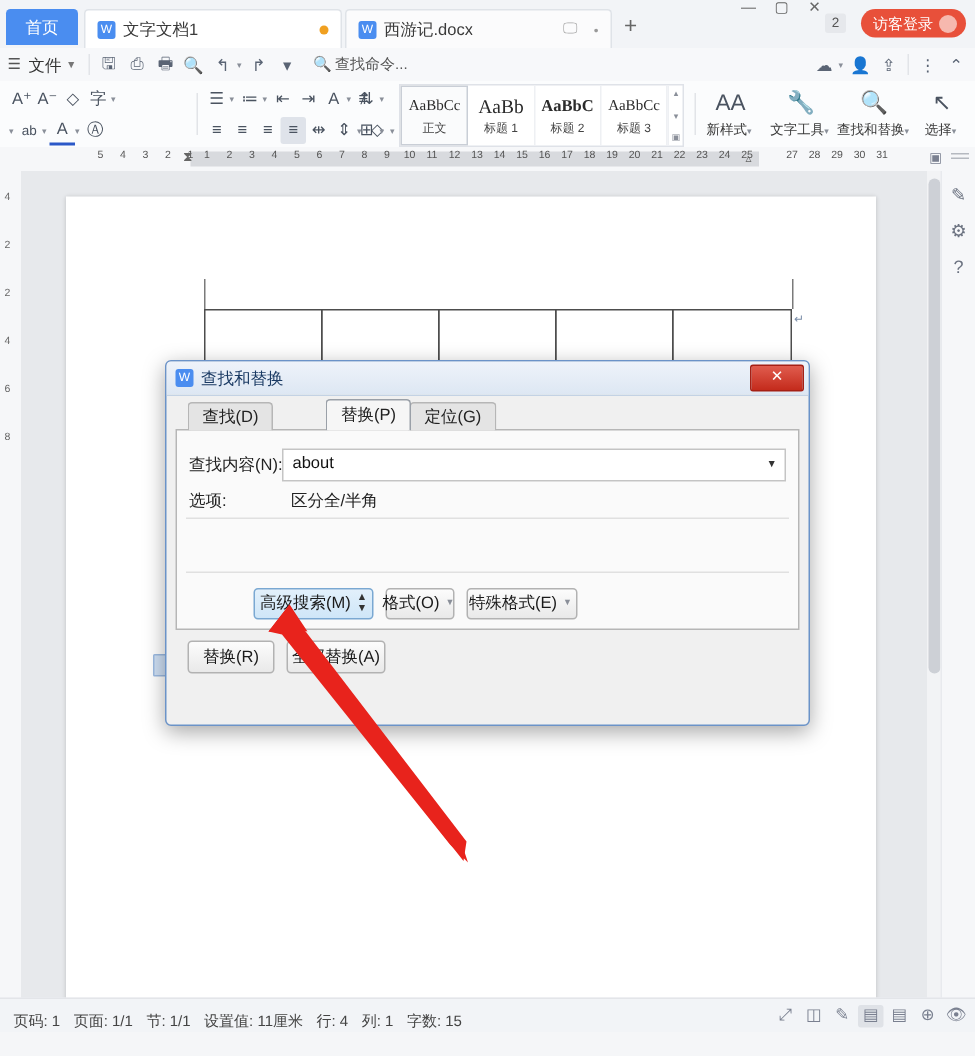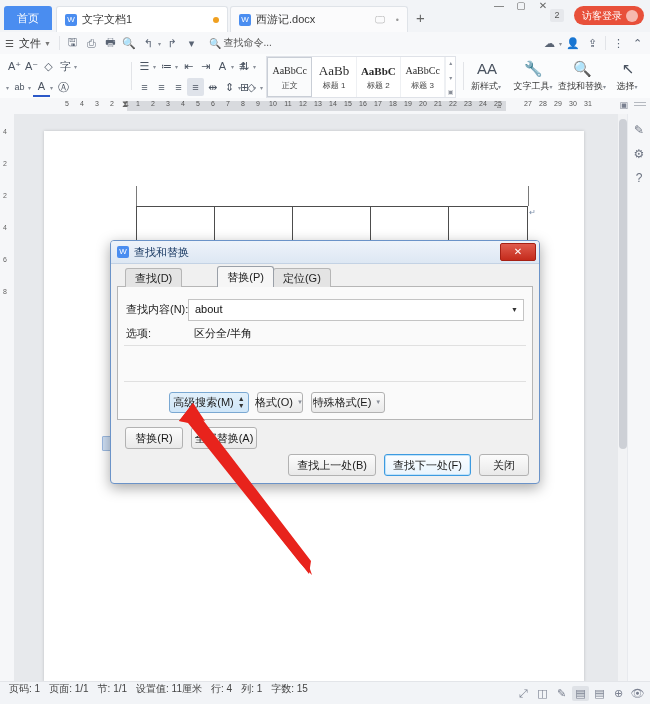--- a/index.html
+++ b/index.html
@@ -115,22 +115,22 @@
 
   
   .vscroll{position:absolute;right:0;top:0;width:10px;height:568px;background:#f2f3f5;}
   .vthumb{position:absolute;left:1px;top:5px;width:8px;height:330px;background:#cdd0d6;border-radius:4px;}
 
   
   .rsidebar{position:absolute;right:0;top:114px;width:22px;height:568px;background:#f6f7f9;border-left:1px solid #e8eaee;}
   .rsb{position:absolute;left:3px;width:16px;height:16px;text-align:center;line-height:16px;font-size:12px;color:#6b7280;}
 
   
-  .status{position:absolute;left:0;bottom:0;width:650px;height:22px;background:#f2f4f7;border-top:1px solid #e3e5e9;
-    display:flex;align-items:flex-start;}
+  .status{position:absolute;left:0;bottom:16px;width:650px;height:22px;background:#f2f4f7;border-top:1px solid #e3e5e9;
+    display:flex;align-items:flex-end;}
   .st{font-size:10px;color:#444;margin-left:9px;white-space:nowrap;}
   .stright{position:absolute;right:4px;top:0;height:22px;display:flex;align-items:center;gap:2px;}
   .sic{width:17px;height:15px;line-height:15px;text-align:center;font-size:11px;color:#7a8090;border-radius:2px;}
   .sic.on{background:#dfe2e7;}
 
   
   .dlg{position:absolute;left:110px;top:240px;width:428px;height:242px;
     background:#f0f0f0;border:1px solid #6b93c8;border-radius:4px;
     box-shadow:0 4px 14px rgba(0,0,0,.35);}
   .dlg-tb{position:absolute;left:0;top:0;width:100%;height:22px;
@@ -497,25 +497,20 @@
             <span class="mini-caret">▼</span>
           </div>
         </div>
       </div>
 
       <div class="botleft">
         <div class="btn">替换(R)</div>
         <div class="btn" style="width:66px;">全部替换(A)</div>
       </div>
 
-      <div class="botright">
-        <div class="btn">查找上一处(B)</div>
-        <div class="btn focus">查找下一处(F)</div>
-        <div class="btn" style="width:50px;">关闭</div>
-      </div>
     </div>
   </div>
 
   <svg class="arrow" viewBox="0 0 650 704">
     <polygon points="193,403 179,421 188,423 300,563 312,575 307,560 196,419 205,421" fill="#e8231c"></polygon>
     <path d="M193,403 L179,421 L189,422 L309,574 L311,561 L203,420 Z" fill="#e8231c"></path>
   </svg>
 
   <div class="status">
     <span class="st">页码: 1</span>

